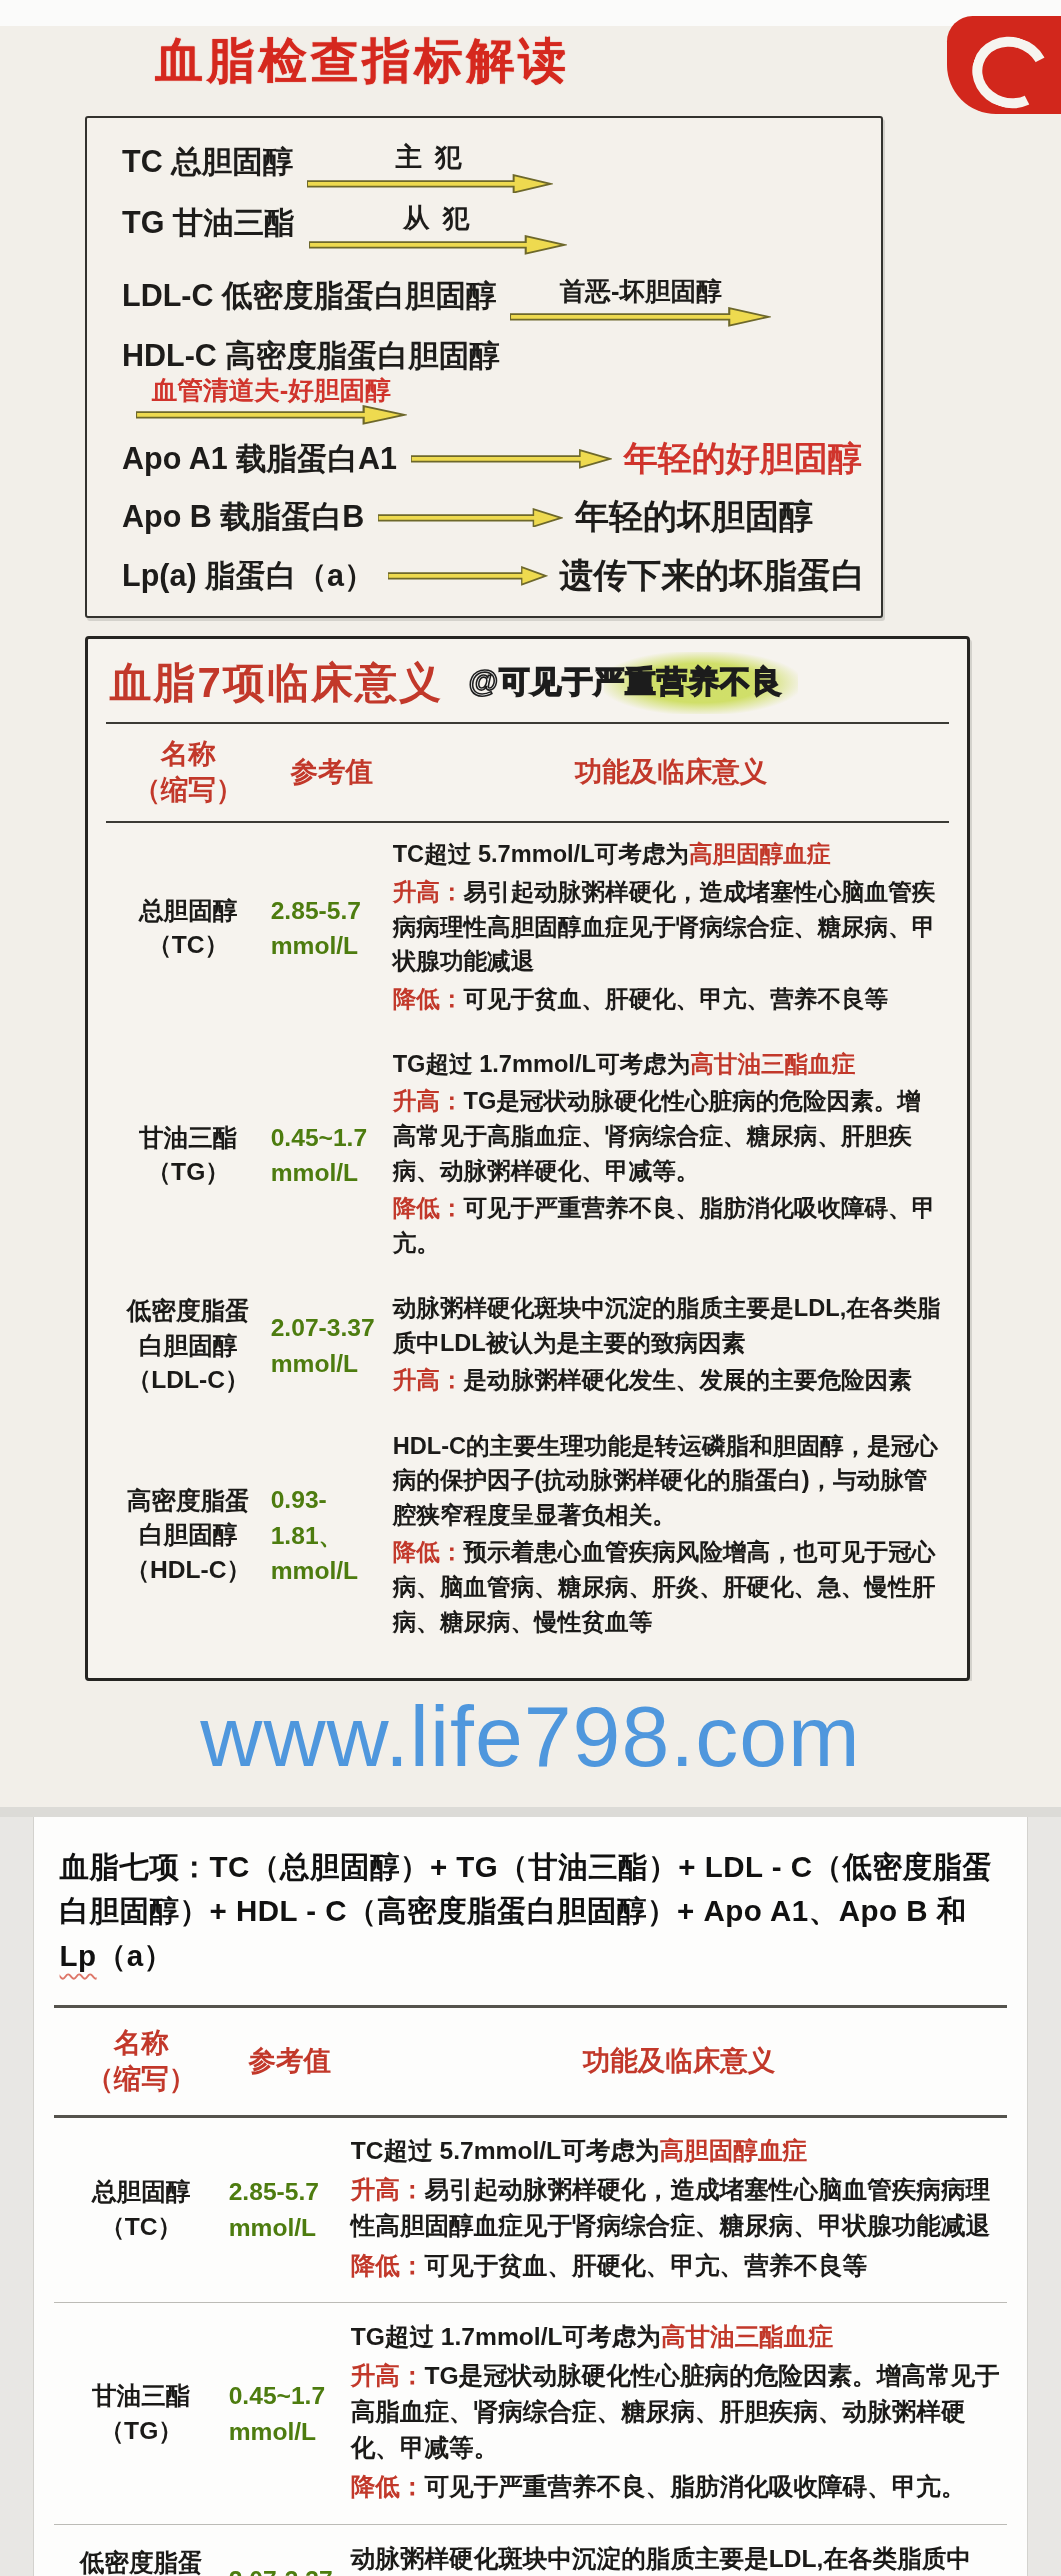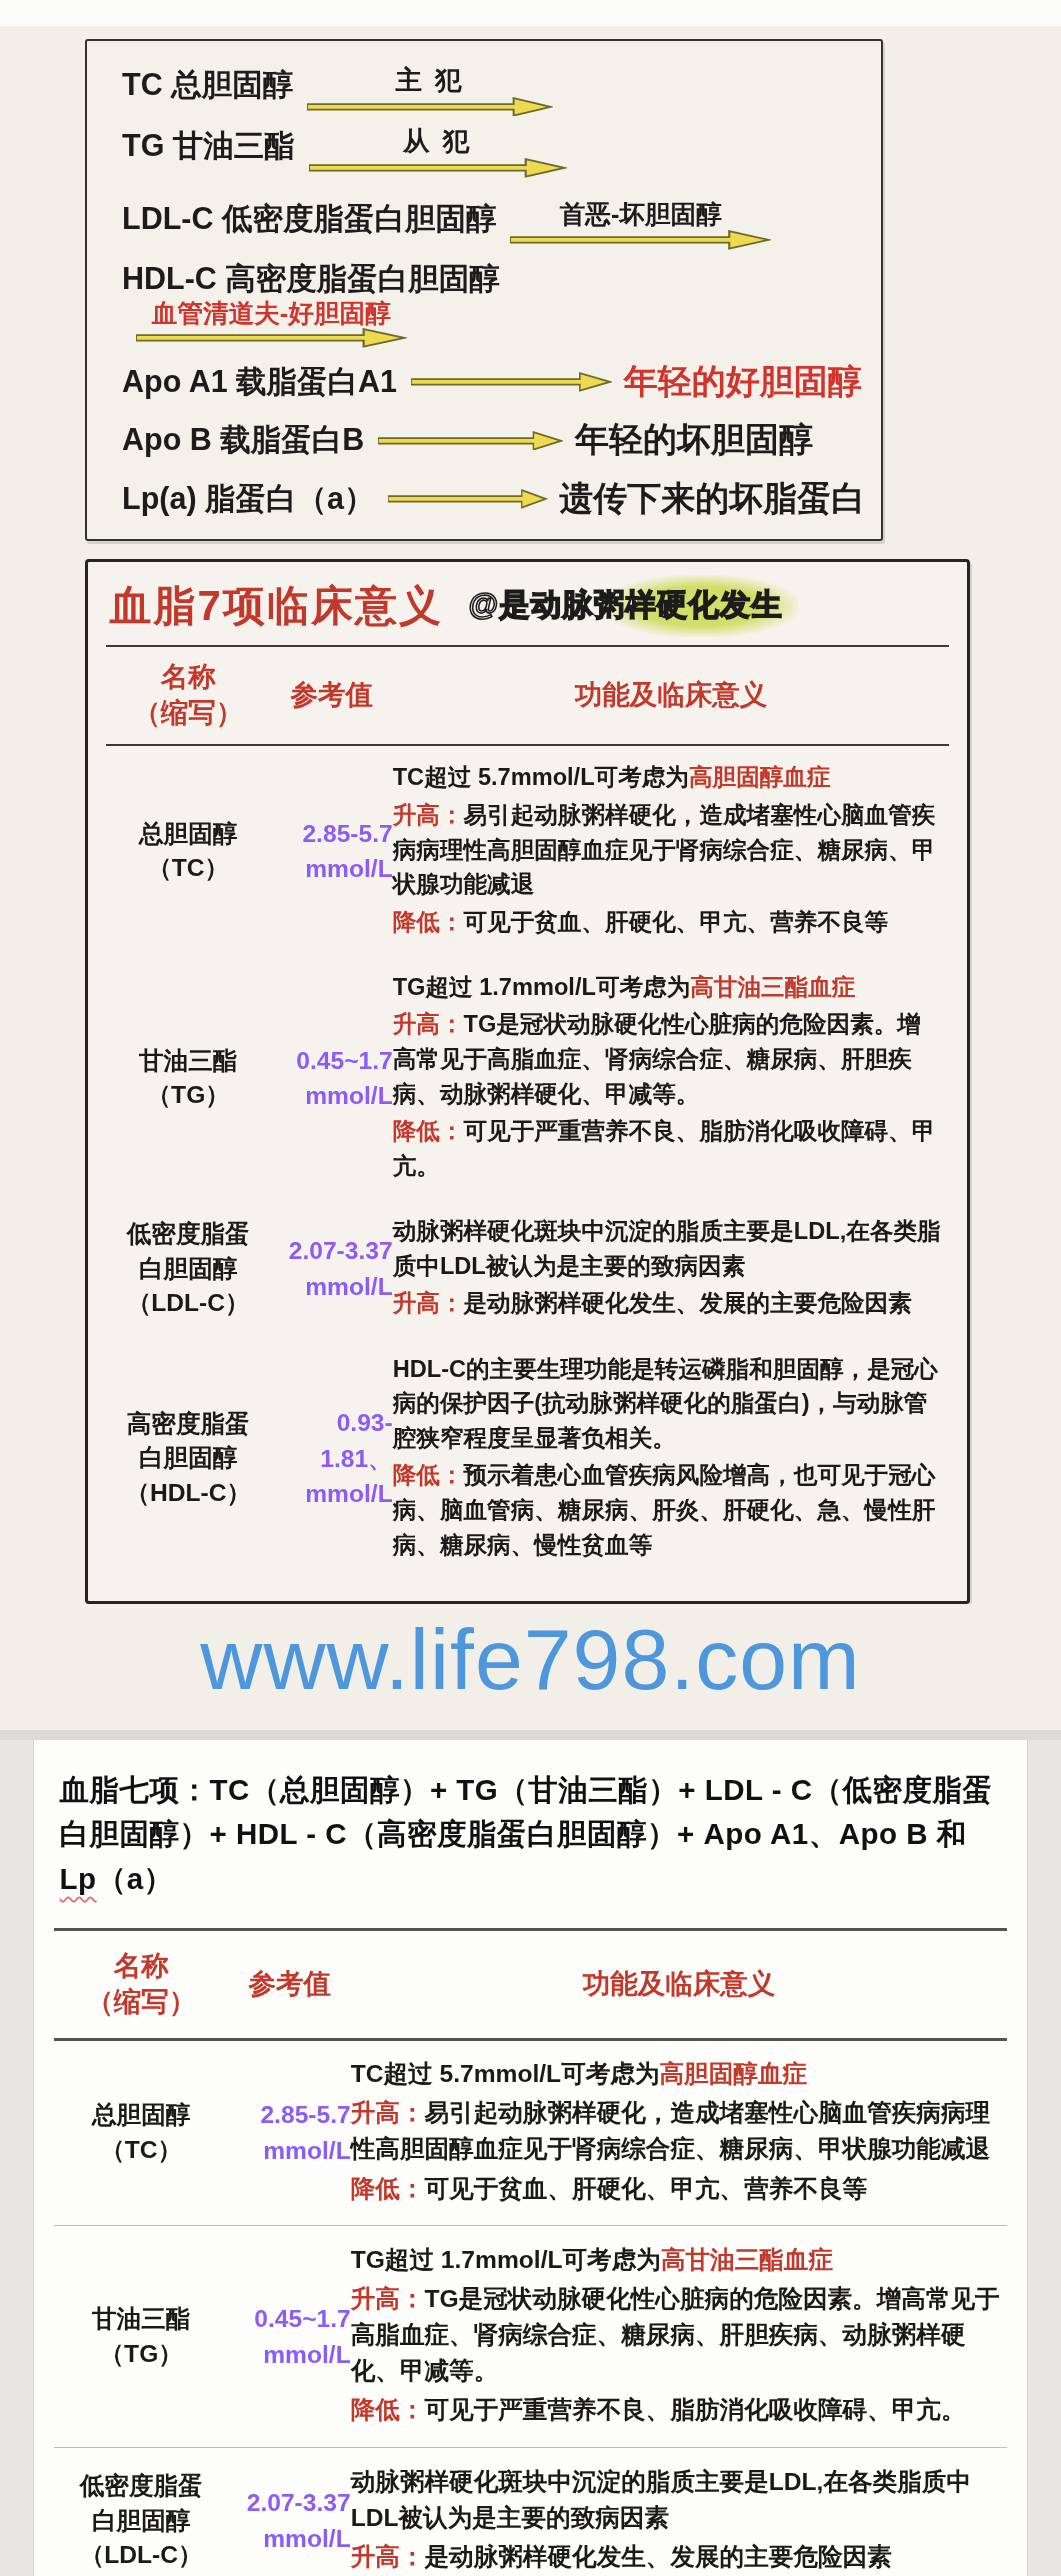--- a/index.html
+++ b/index.html
@@ -90,21 +90,21 @@
   .thead{
     display:grid;grid-template-columns:165px 122px 1fr;
     align-items:center;padding:11.8px 0 13.8px;
   }
   .t1 .thead{border-bottom:2.9px solid #3b3a35;}
   .th{color:#c2382a;font-weight:900;font-size:27.5px;text-align:center;line-height:1.3;}
   .th span{display:block;}
   .trow{display:grid;grid-template-columns:165px 122px 1fr;align-items:center;padding:13.8px 0;}
   .cell.name{text-align:center;font-size:24.6px;font-weight:900;line-height:1.4;color:#1b1a18;}
   .cell.name span{display:block;}
-  .cell.ref{text-align:right;font-size:24.6px;font-weight:900;line-height:1.45;color:#8b5cf6;}
+  .cell.ref{text-align:left;font-size:24.6px;font-weight:900;line-height:1.45;color:#4d7c0f;}
   .cell.ref span{display:block;}
   .cell.desc{font-size:23.6px;font-weight:700;line-height:1.47;color:#1b1a18;padding-right:5.9px;}
   .cell.desc p{margin:0 0 2.9px;}
   .rd{color:#c2382a;font-weight:900;}
 
   
   .watermark{
     text-align:center;font-size:86px;color:#4f97dd;font-weight:400;
     letter-spacing:1px;padding:5.9px 0 13.8px;background:#f2efe9;
     font-family:"Liberation Sans",sans-serif;
@@ -129,20 +129,24 @@
   .t2{border-bottom:3.9px solid #55534d;}
   .t2 .cell.desc{font-size:24.6px;}
 </style>
 </head>
 <body>
 
 <div class="page">
 
   <div class="top-area">
 
+    <div class="title-row">
+      <h1 class="main-title">血脂检查指标解读</h1>
+      <div class="corner-logo"></div>
+    </div>
 
     <div class="diagram-box">
 
       <div class="diag-row r-tc">
         <span class="diag-label">TC 总胆固醇</span>
         <div class="arrow-stack">
           <span class="cap black-cap">主 犯</span>
           <svg class="arrow" width="100%" viewBox="0 0 200 18" preserveAspectRatio="none">
               <polygon points="0,6.5 168,6.5 168,1 198,9 168,17 168,11.5 0,11.5" fill="#eeda4f" stroke="#6d682b" stroke-width="1.6"></polygon>
             </svg>
@@ -201,21 +205,21 @@
             <polygon points="0,6.5 168,6.5 168,1 198,9 168,17 168,11.5 0,11.5" fill="#eeda4f" stroke="#6d682b" stroke-width="1.6"></polygon>
           </svg>
         <span class="cap-right black-cap">遗传下来的坏脂蛋白</span>
       </div>
 
     </div>
 
     <div class="t1">
       <div class="t1-head">
         <span class="t1-title">血脂7项临床意义</span>
-        <span class="t1-handle">@是动脉粥样硬化发生</span>
+        <span class="t1-handle">@可见于严重营养不良</span>
       </div>
 
       <div class="thead">
         <div class="th">
             <span>名称</span>
             <span>（缩写）</span>
           </div>
         <div class="th">参考值</div>
         <div class="th">功能及临床意义</div>
       </div>

